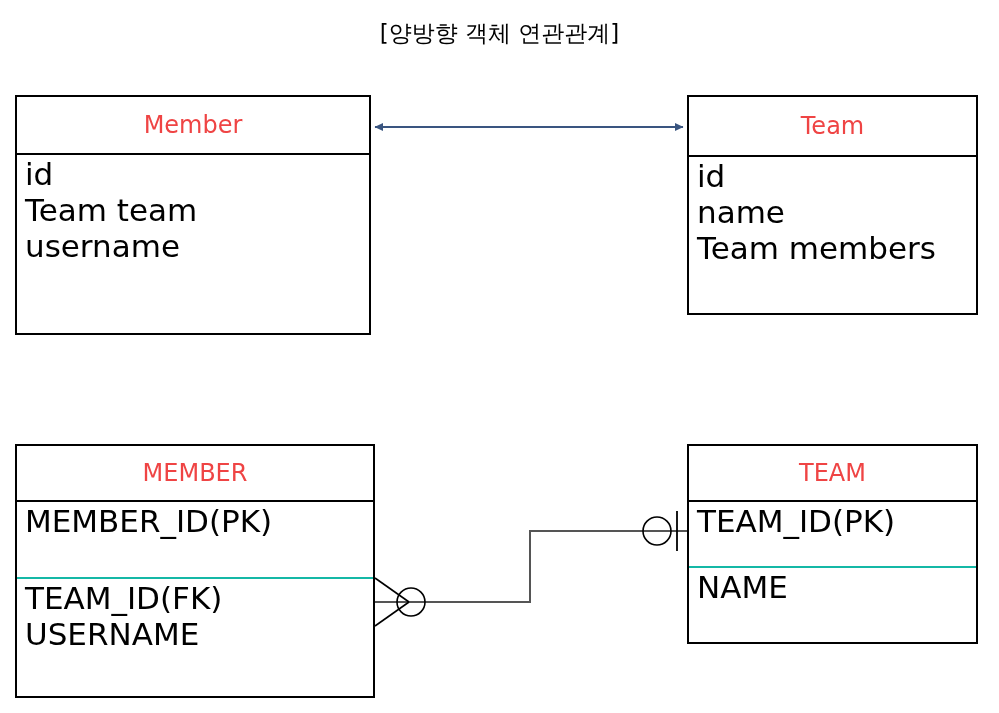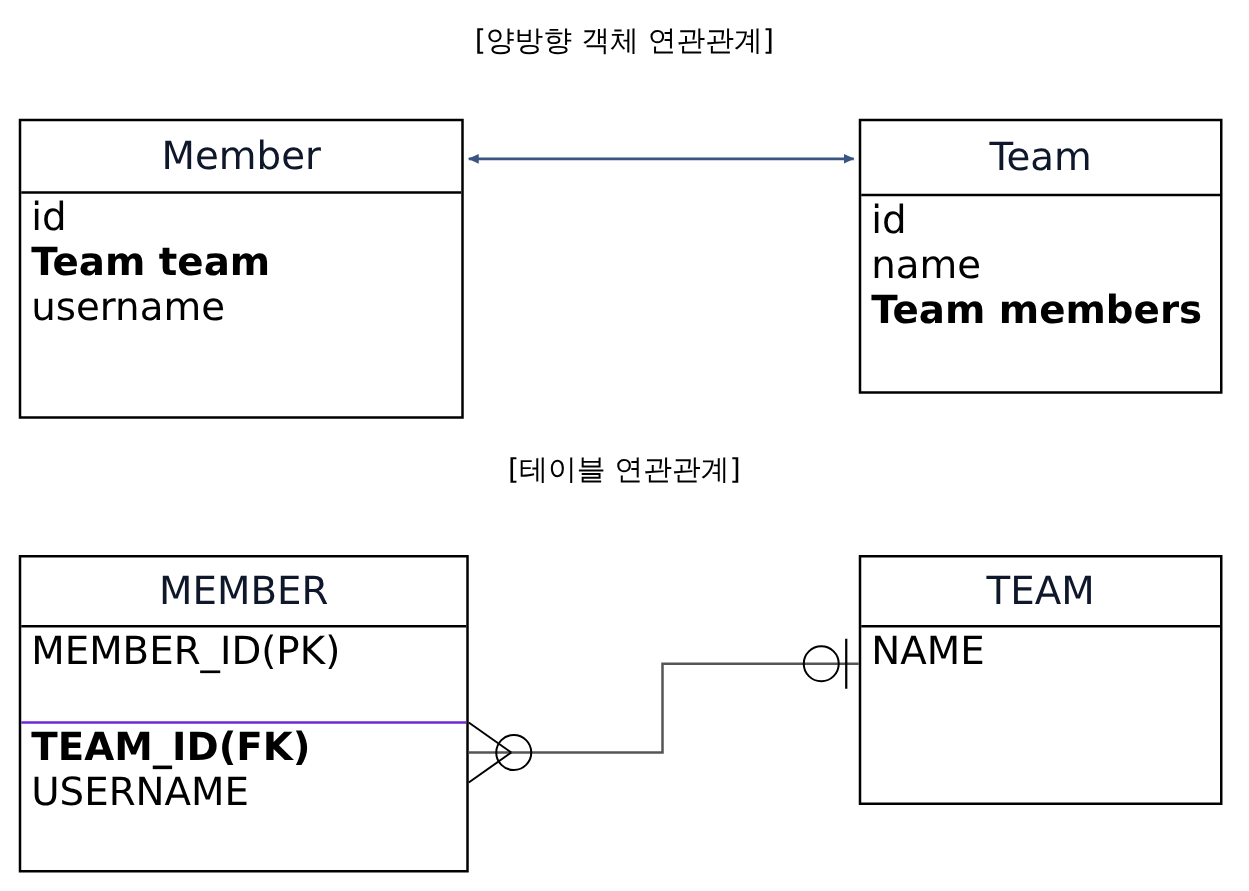--- a/index.html
+++ b/index.html
@@ -39,41 +39,41 @@
   .entity {
     position: absolute;
     box-sizing: border-box;
     border: 2px solid #000000;
     background: #ffffff;
   }
   .entity-header {
     box-sizing: border-box;
     text-align: center;
     border-bottom: 2px solid #000000;
-    font-size: 31px;
+    font-size: 24px;
     line-height: 1;
     display: flex;
     align-items: center;
     justify-content: center;
-    color: #0f172a;
+    color: #ef4444;
   }
   .entity-section {
     box-sizing: border-box;
     padding: 2px 20px 4px 8px;
   }
   .entity-section + .entity-section {
-    border-top: 2px solid #6d28d9;
+    border-top: 2px solid #14b8a6;
   }
   .field {
     font-size: 31px;
     line-height: 1.16;
     white-space: nowrap;
     color: #000000;
   }
-  .field.bold { font-weight: bold; }
+  .field.bold { font-weight: normal; }
 
   
   #box-member { left: 15px;  top: 95px; width: 356px; height: 240px; }
   #box-member .entity-header { height: 58px; }
   #box-team   { left: 687px; top: 95px; width: 291px; height: 220px; }
   #box-team .entity-header { height: 60px; }
 
   
   #box-member-table { left: 15px;  top: 444px; width: 360px; height: 254px; }
   #box-member-table .entity-header { height: 56px; }
@@ -110,35 +110,37 @@
 
   <div class="entity" id="box-team">
     <div class="entity-header">Team</div>
     <div class="entity-section">
       <div class="field">id</div>
       <div class="field">name</div>
       <div class="field bold">Team members</div>
     </div>
   </div>
 
-  <div class="section-title" id="title-table">[테이블 연관관계]</div>
 
   <div class="entity" id="box-member-table">
     <div class="entity-header">MEMBER</div>
     <div class="entity-section sec-pk">
       <div class="field">MEMBER_ID(PK)</div>
     </div>
     <div class="entity-section">
       <div class="field bold">TEAM_ID(FK)</div>
       <div class="field">USERNAME</div>
     </div>
   </div>
 
   <div class="entity" id="box-team-table">
     <div class="entity-header">TEAM</div>
+    <div class="entity-section sec-pk">
+      <div class="field">TEAM_ID(PK)</div>
+    </div>
     <div class="entity-section">
       <div class="field">NAME</div>
     </div>
   </div>
 
   <svg id="connectors" viewBox="0 0 999 713">
 
     <defs>
       <marker id="arrow-end" markerWidth="9" markerHeight="9" refX="8" refY="4.5" orient="auto" markerUnits="userSpaceOnUse">
         <path d="M0,0.6 L8.5,4.5 L0,8.4 Z" fill="#3a5580"></path>

